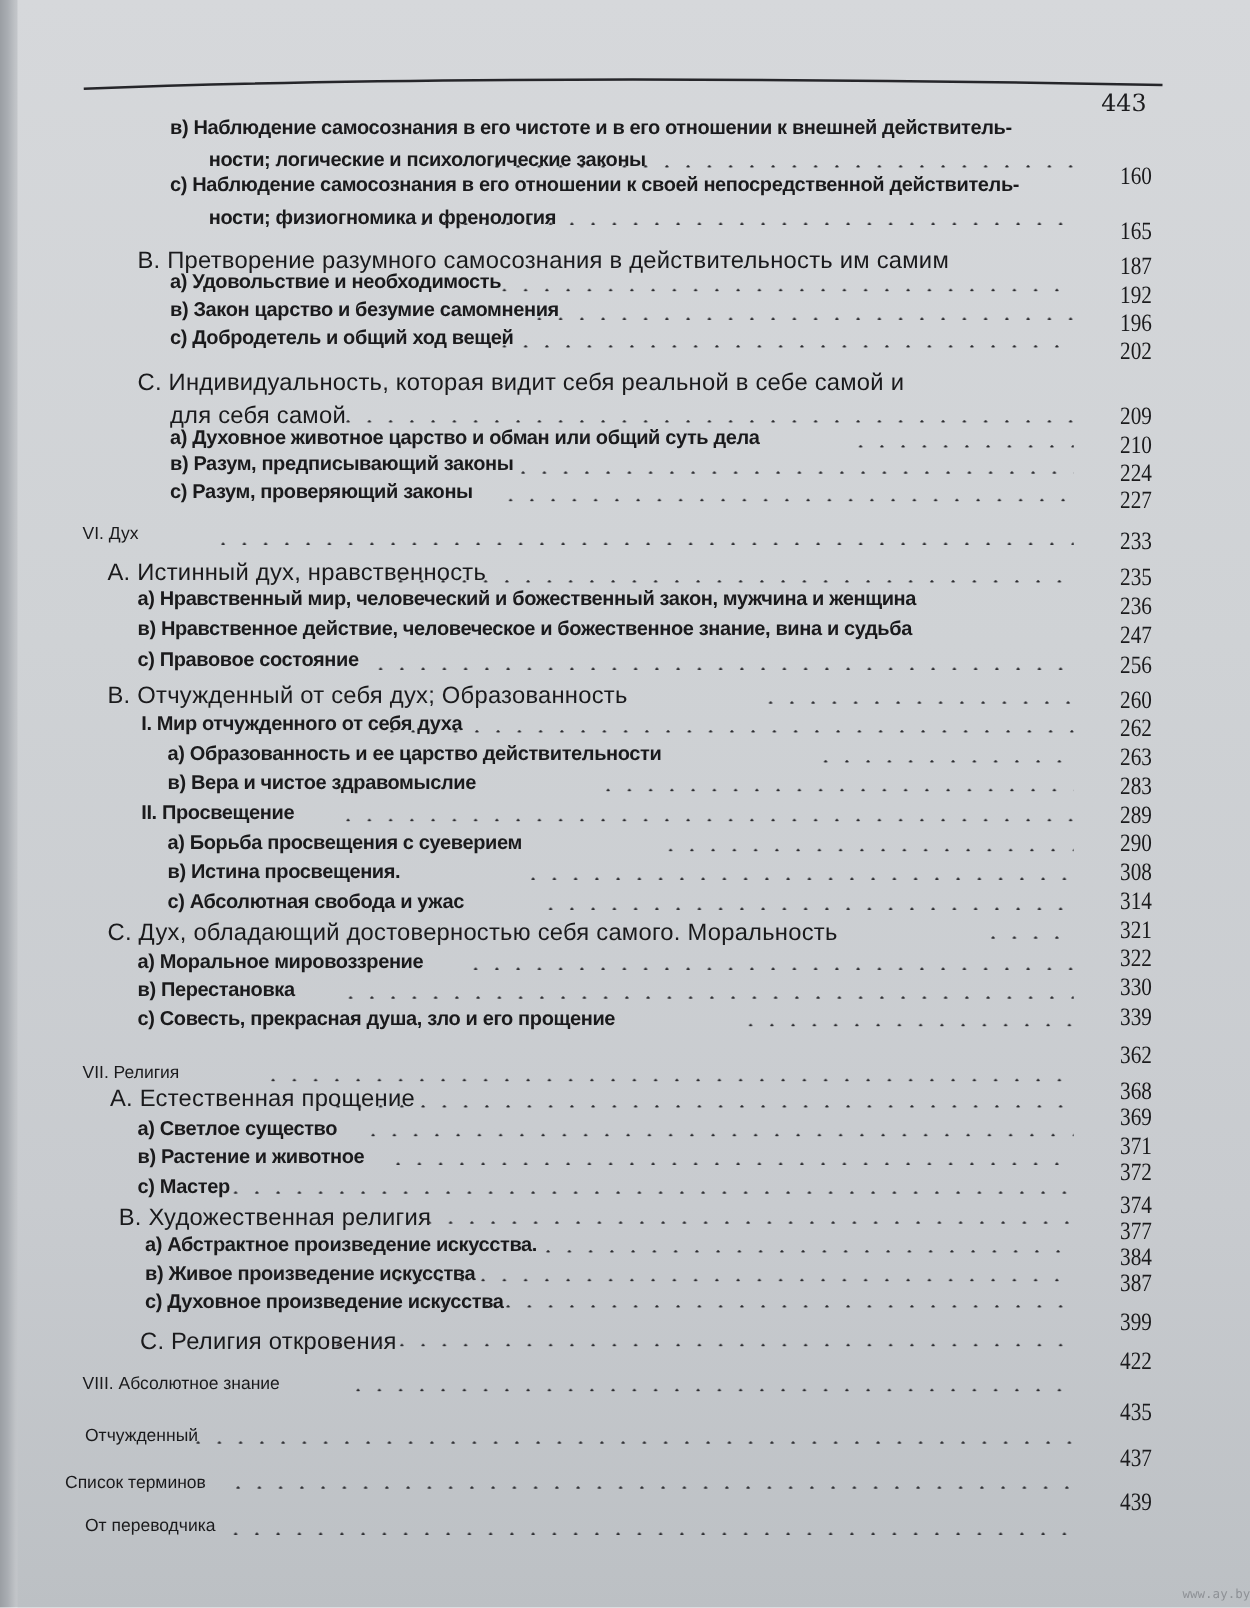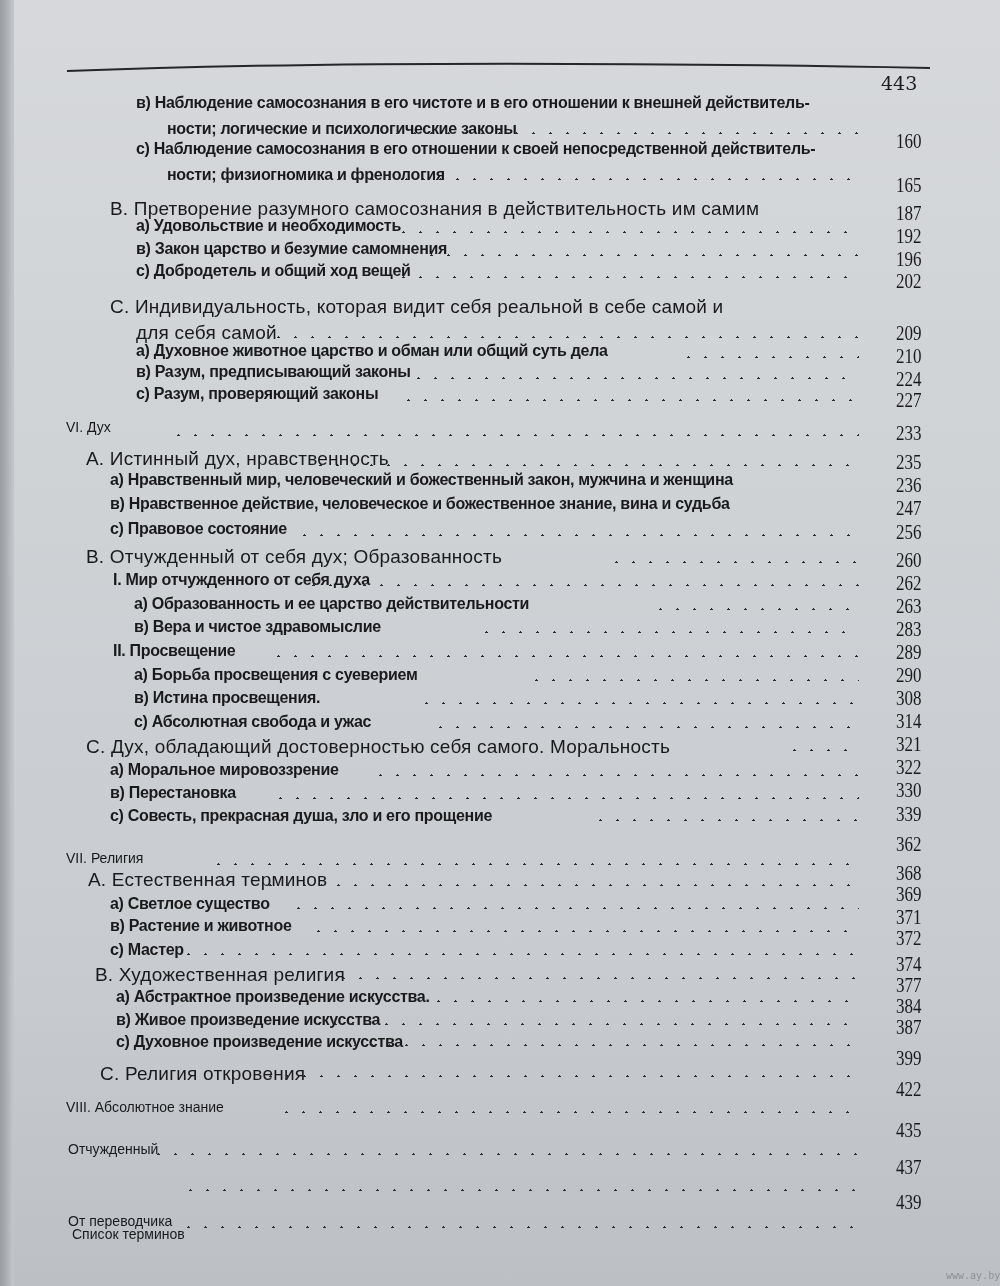--- a/index.html
+++ b/index.html
@@ -283,21 +283,21 @@
   <div class="leader" style="left:592px;top:819px;width:267px;"></div>
   <div class="pg" style="left:896px;top:803px;">339</div>
 
   <div class="entry lvl-chap" style="left:66px;top:850px;">
     <span class="title">VII. Религия</span>
   </div>
   <div class="leader" style="left:210px;top:863px;width:649px;"></div>
   <div class="pg" style="left:896px;top:833px;">362</div>
 
   <div class="entry lvl-sec" style="left:88px;top:870px;">
-    <span class="title">А. Естественная терминов</span>
+    <span class="title">А. Естественная прощение</span>
   </div>
   <div class="leader" style="left:262px;top:884px;width:597px;"></div>
   <div class="pg" style="left:896px;top:862px;">368</div>
 
   <div class="entry lvl-sub" style="left:110px;top:896px;">
     <span class="title">а) Светлое существо</span>
   </div>
   <div class="leader" style="left:290px;top:907px;width:569px;"></div>
   <div class="pg" style="left:896px;top:883px;">369</div>
 
@@ -330,39 +330,39 @@
   </div>
   <div class="leader" style="left:310px;top:1023px;width:549px;"></div>
   <div class="pg" style="left:896px;top:995px;">384</div>
 
   <div class="entry lvl-sub" style="left:116px;top:1034px;">
     <span class="title">с) Духовное произведение искусства</span>
   </div>
   <div class="leader" style="left:330px;top:1044px;width:529px;"></div>
   <div class="pg" style="left:896px;top:1016px;">387</div>
 
-  <div class="entry lvl-sec" style="left:100px;top:1064px;">
+  <div class="entry lvl-sec" style="left:112px;top:1064px;">
     <span class="title">С. Религия откровения</span>
   </div>
   <div class="leader" style="left:262px;top:1075px;width:597px;"></div>
   <div class="pg" style="left:896px;top:1047px;">399</div>
 
   <div class="entry lvl-chap" style="left:66px;top:1099px;">
     <span class="title">VIII. Абсолютное знание</span>
   </div>
   <div class="leader" style="left:278px;top:1111px;width:581px;"></div>
   <div class="pg" style="left:896px;top:1078px;">422</div>
 
   <div class="entry lvl-chap" style="left:68px;top:1141px;">
     <span class="title">Отчужденный</span>
   </div>
   <div class="leader" style="left:150px;top:1153px;width:709px;"></div>
   <div class="pg" style="left:896px;top:1119px;">435</div>
 
-  <div class="entry lvl-chap" style="left:72px;top:1178px;margin-top:48px;">
+  <div class="entry lvl-chap" style="left:52px;top:1178px;">
     <span class="title">Список терминов</span>
   </div>
   <div class="leader" style="left:182px;top:1189px;width:677px;"></div>
   <div class="pg" style="left:896px;top:1156px;">437</div>
 
   <div class="entry lvl-chap" style="left:68px;top:1213px;">
     <span class="title">От переводчика</span>
   </div>
   <div class="leader" style="left:180px;top:1226px;width:679px;"></div>
   <div class="pg" style="left:896px;top:1191px;">439</div>

